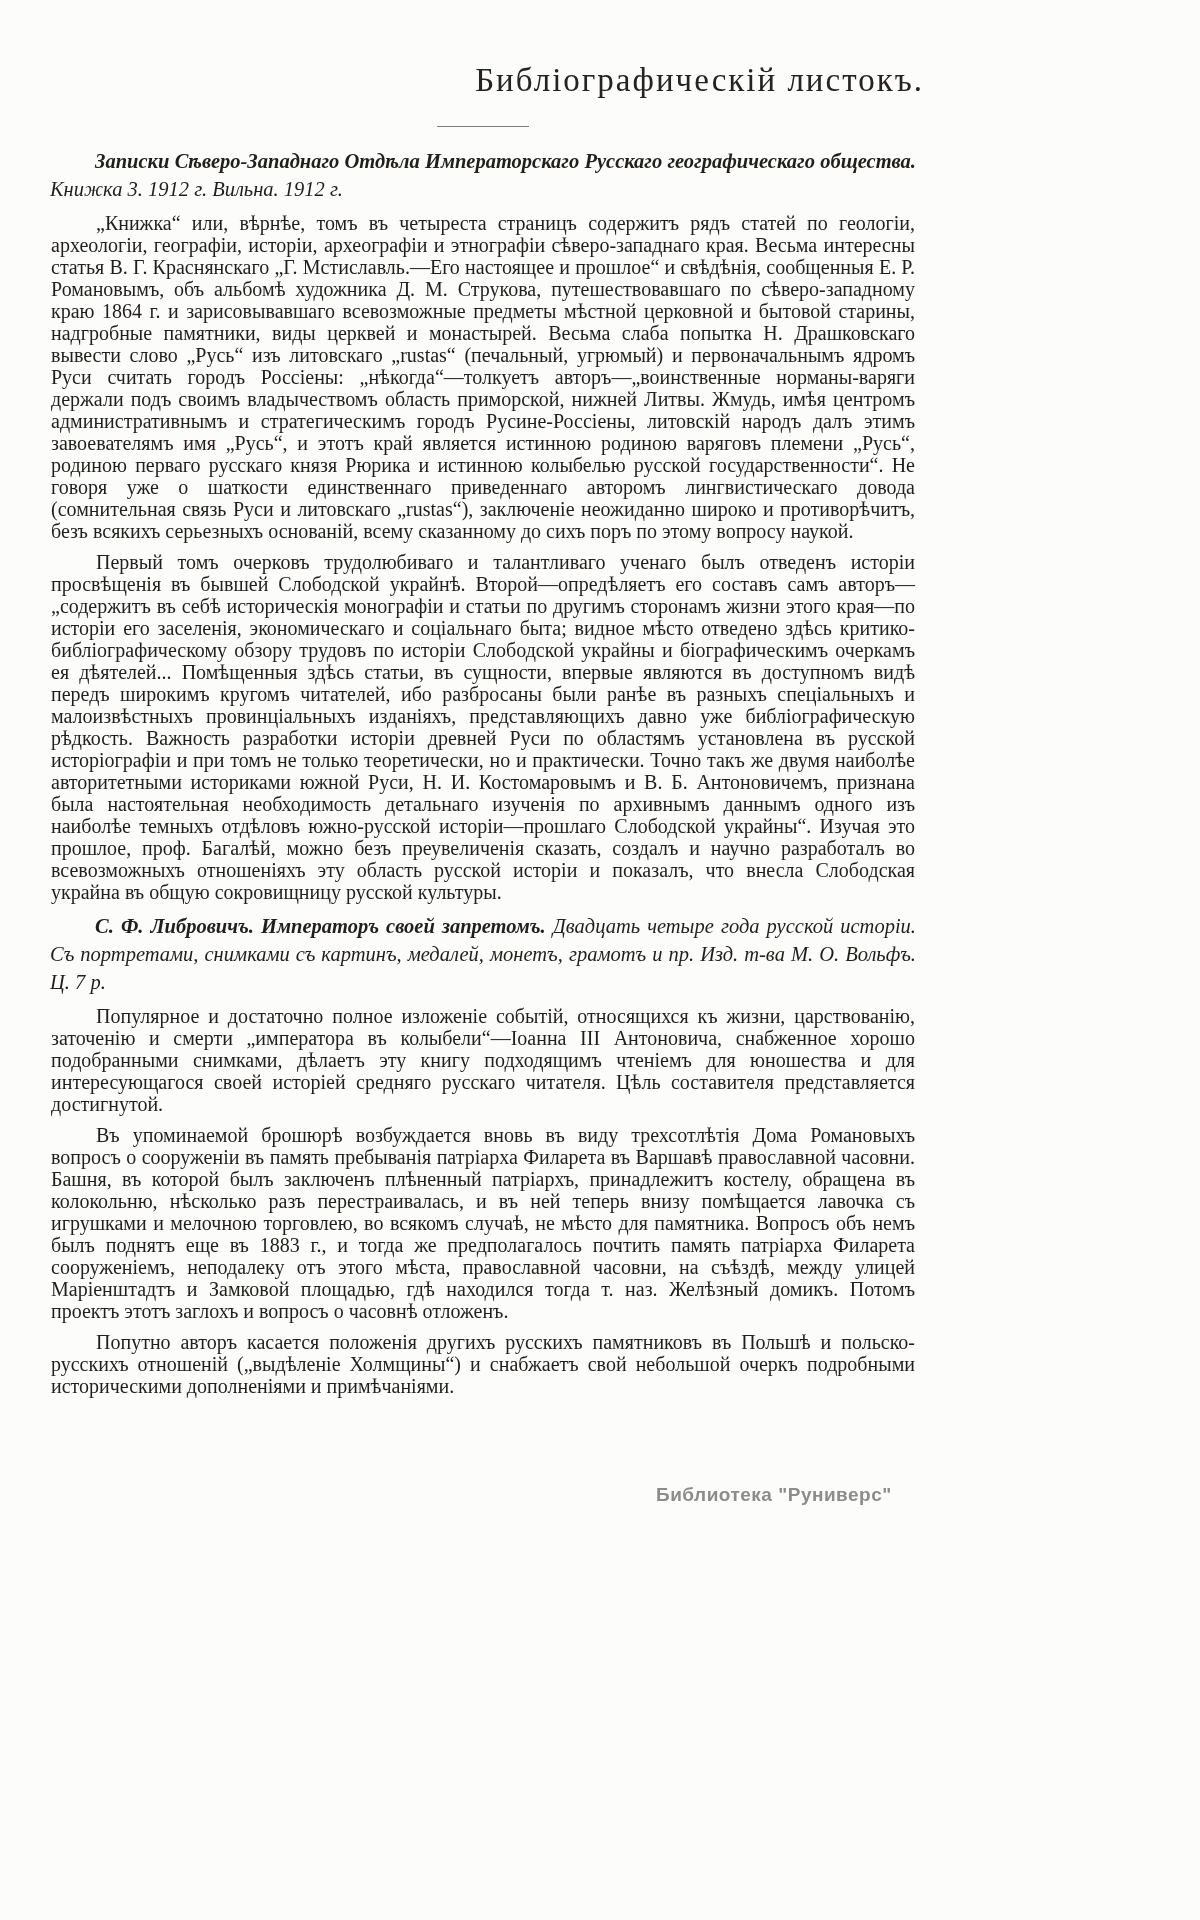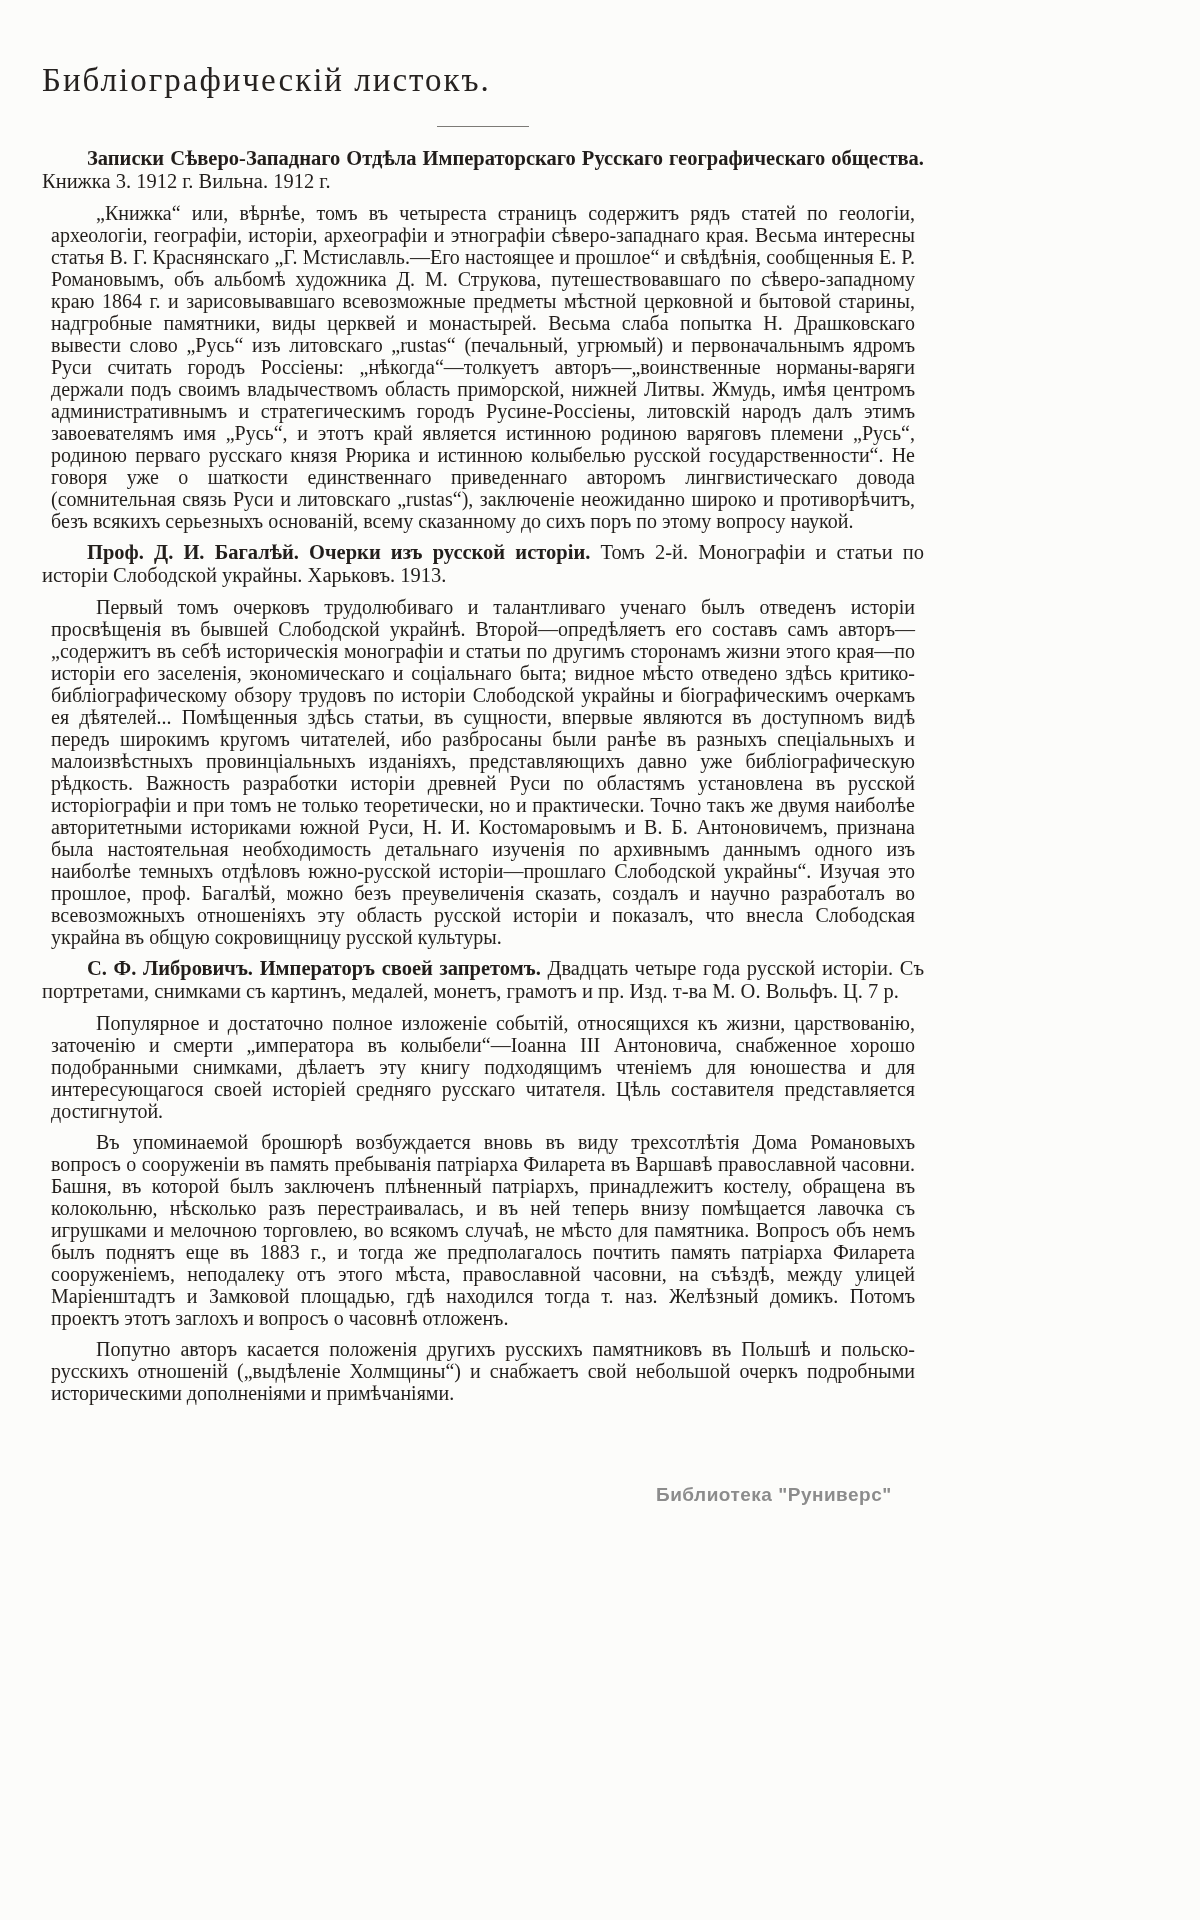--- a/index.html
+++ b/index.html
@@ -17,21 +17,21 @@
     color: #221e1b;
     overflow: hidden;
   }
   .text-block {
     width: 882px;
     margin-left: 42px;
   }
   .title {
     margin: 0;
     padding-top: 62px;
-    text-align: left;
+    text-align: right;
     font-size: 33px;
     font-weight: normal;
     letter-spacing: 2px;
     color: #262220;
     white-space: nowrap;
   }
   .title-rule {
     width: 92px;
     height: 1px;
     background: #7c7a76;
@@ -39,24 +39,25 @@
   }
   .content {
     margin-top: 20px;
     font-size: 20px;
     line-height: 22px;
     text-align: justify;
   }
   .entry { margin-top: 5px; }
   .entry:first-of-type { margin-top: 0; }
   .entry-heading {
-    margin: 0;
+    margin: 8px;
     text-indent: 45px;
     font-size: 20.5px;
-    line-height: 23px;
+    line-height: 28px;
+    font-style: italic;
   }
   .entry-heading b { font-weight: bold; }
   .para {
     margin: 9px;
     text-indent: 45px;
   }
   .watermark {
     position: absolute;
     left: 656px;
     top: 1484px;
@@ -77,21 +78,20 @@
     <div class="title-rule"></div>
 
     <div class="content">
 
       <section class="entry">
         <p class="entry-heading"><b>Записки Сѣверо-Западнаго Отдѣла Императорскаго Русскаго географическаго общества.</b><span> Книжка 3. 1912 г. Вильна. 1912 г.</span></p>
         <p class="para">„Книжка“ или, вѣрнѣе, томъ въ четыреста страницъ содержитъ рядъ статей по геологіи, археологіи, географіи, исторіи, археографіи и этнографіи сѣверо-западнаго края. Весьма интересны статья В. Г. Краснянскаго „Г. Мстиславль.—Его настоящее и прошлое“ и свѣдѣнія, сообщенныя Е. Р. Романовымъ, объ альбомѣ художника Д. М. Струкова, путешествовавшаго по сѣверо-западному краю 1864 г. и зарисовывавшаго всевозможные предметы мѣстной церковной и бытовой старины, надгробные памятники, виды церквей и монастырей. Весьма слаба попытка Н. Драшковскаго вывести слово „Русь“ изъ литовскаго „rustas“ (печальный, угрюмый) и первоначальнымъ ядромъ Руси считать городъ Россіены: „нѣкогда“—толкуетъ авторъ—„воинственные норманы-варяги держали подъ своимъ владычествомъ область приморской, нижней Литвы. Жмудь, имѣя центромъ административнымъ и стратегическимъ городъ Русине-Россіены, литовскій народъ далъ этимъ завоевателямъ имя „Русь“, и этотъ край является истинною родиною варяговъ племени „Русь“, родиною перваго русскаго князя Рюрика и истинною колыбелью русской государственности“. Не говоря уже о шаткости единственнаго приведеннаго авторомъ лингвистическаго довода (сомнительная связь Руси и литовскаго „rustas“), заключеніе неожиданно широко и противорѣчитъ, безъ всякихъ серьезныхъ основаній, всему сказанному до сихъ поръ по этому вопросу наукой.</p>
       </section>
 
       <section class="entry">
-        <p class="entry-heading"><b>Проф. Д. И. Багалѣй. Очерки изъ русской исторіи.</b><span> Томъ 2-й. Монографіи и статьи по исторіи Слободской украйны. Харьковъ. 1913.</span></p>
         <p class="para">Первый томъ очерковъ трудолюбиваго и талантливаго ученаго былъ отведенъ исторіи просвѣщенія въ бывшей Слободской украйнѣ. Второй—опредѣляетъ его составъ самъ авторъ—„содержитъ въ себѣ историческія монографіи и статьи по другимъ сторонамъ жизни этого края—по исторіи его заселенія, экономическаго и соціальнаго быта; видное мѣсто отведено здѣсь критико-библіографическому обзору трудовъ по исторіи Слободской украйны и біографическимъ очеркамъ ея дѣятелей... Помѣщенныя здѣсь статьи, въ сущности, впервые являются въ доступномъ видѣ передъ широкимъ кругомъ читателей, ибо разбросаны были ранѣе въ разныхъ спеціальныхъ и малоизвѣстныхъ провинціальныхъ изданіяхъ, представляющихъ давно уже библіографическую рѣдкость. Важность разработки исторіи древней Руси по областямъ установлена въ русской исторіографіи и при томъ не только теоретически, но и практически. Точно такъ же двумя наиболѣе авторитетными историками южной Руси, Н. И. Костомаровымъ и В. Б. Антоновичемъ, признана была настоятельная необходимость детальнаго изученія по архивнымъ даннымъ одного изъ наиболѣе темныхъ отдѣловъ южно-русской исторіи—прошлаго Слободской украйны“. Изучая это прошлое, проф. Багалѣй, можно безъ преувеличенія сказать, создалъ и научно разработалъ во всевозможныхъ отношеніяхъ эту область русской исторіи и показалъ, что внесла Слободская украйна въ общую сокровищницу русской культуры.</p>
       </section>
 
       <section class="entry">
         <p class="entry-heading"><b>С. Ф. Либровичъ. Императоръ своей запретомъ.</b><span> Двадцать четыре года русской исторіи. Съ портретами, снимками съ картинъ, медалей, монетъ, грамотъ и пр. Изд. т-ва М. О. Вольфъ. Ц. 7 р.</span></p>
         <p class="para">Популярное и достаточно полное изложеніе событій, относящихся къ жизни, царствованію, заточенію и смерти „императора въ колыбели“—Іоанна III Антоновича, снабженное хорошо подобранными снимками, дѣлаетъ эту книгу подходящимъ чтеніемъ для юношества и для интересующагося своей исторіей средняго русскаго читателя. Цѣль составителя представляется достигнутой.</p>
       </section>
 
       <section class="entry">
         <p class="para">Въ упоминаемой брошюрѣ возбуждается вновь въ виду трехсотлѣтія Дома Романовыхъ вопросъ о сооруженіи въ память пребыванія патріарха Филарета въ Варшавѣ православной часовни. Башня, въ которой былъ заключенъ плѣненный патріархъ, принадлежитъ костелу, обращена въ колокольню, нѣсколько разъ перестраивалась, и въ ней теперь внизу помѣщается лавочка съ игрушками и мелочною торговлею, во всякомъ случаѣ, не мѣсто для памятника. Вопросъ объ немъ былъ поднятъ еще въ 1883 г., и тогда же предполагалось почтить память патріарха Филарета сооруженіемъ, неподалеку отъ этого мѣста, православной часовни, на съѣздѣ, между улицей Маріенштадтъ и Замковой площадью, гдѣ находился тогда т. наз. Желѣзный домикъ. Потомъ проектъ этотъ заглохъ и вопросъ о часовнѣ отложенъ.</p>

